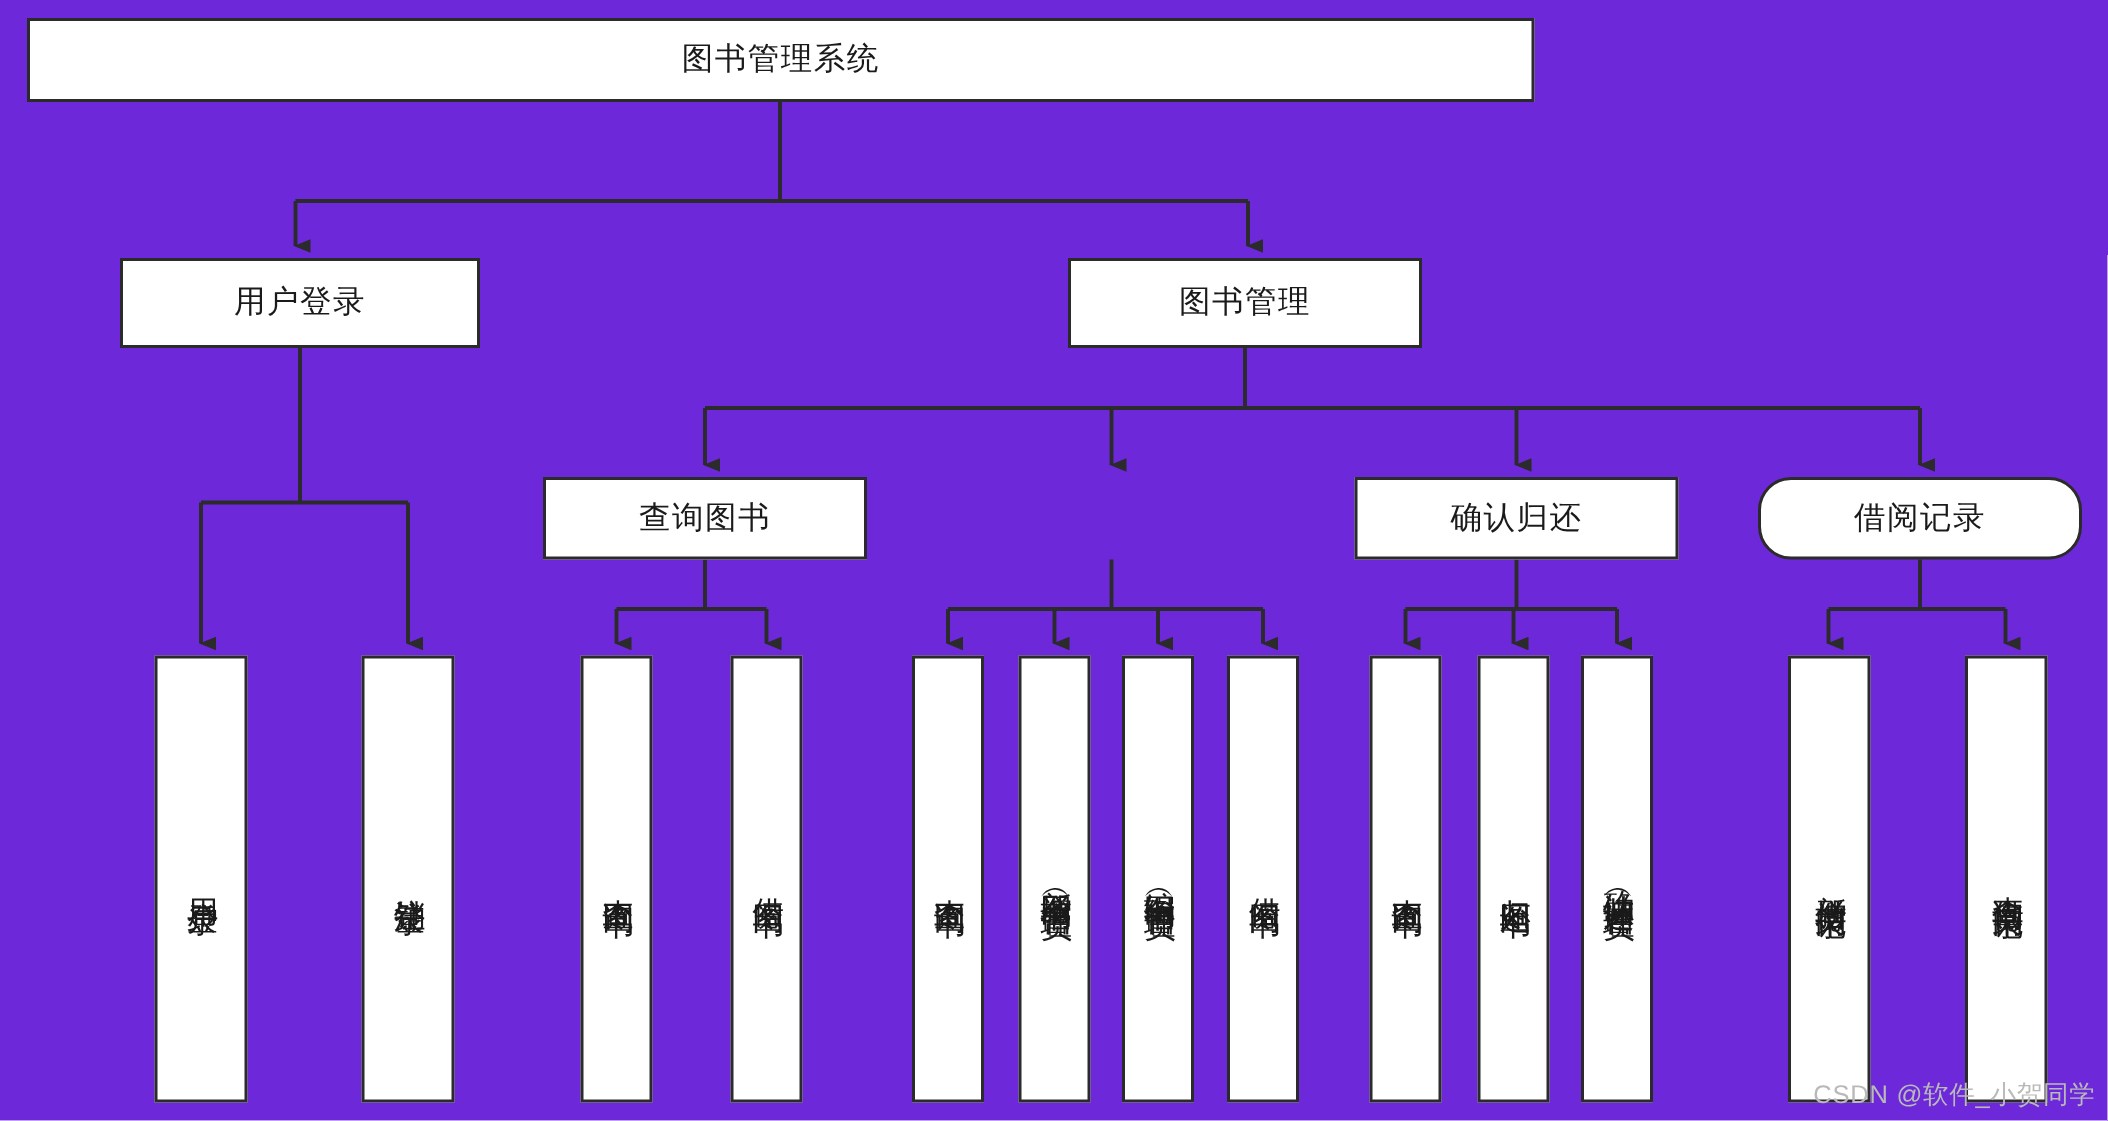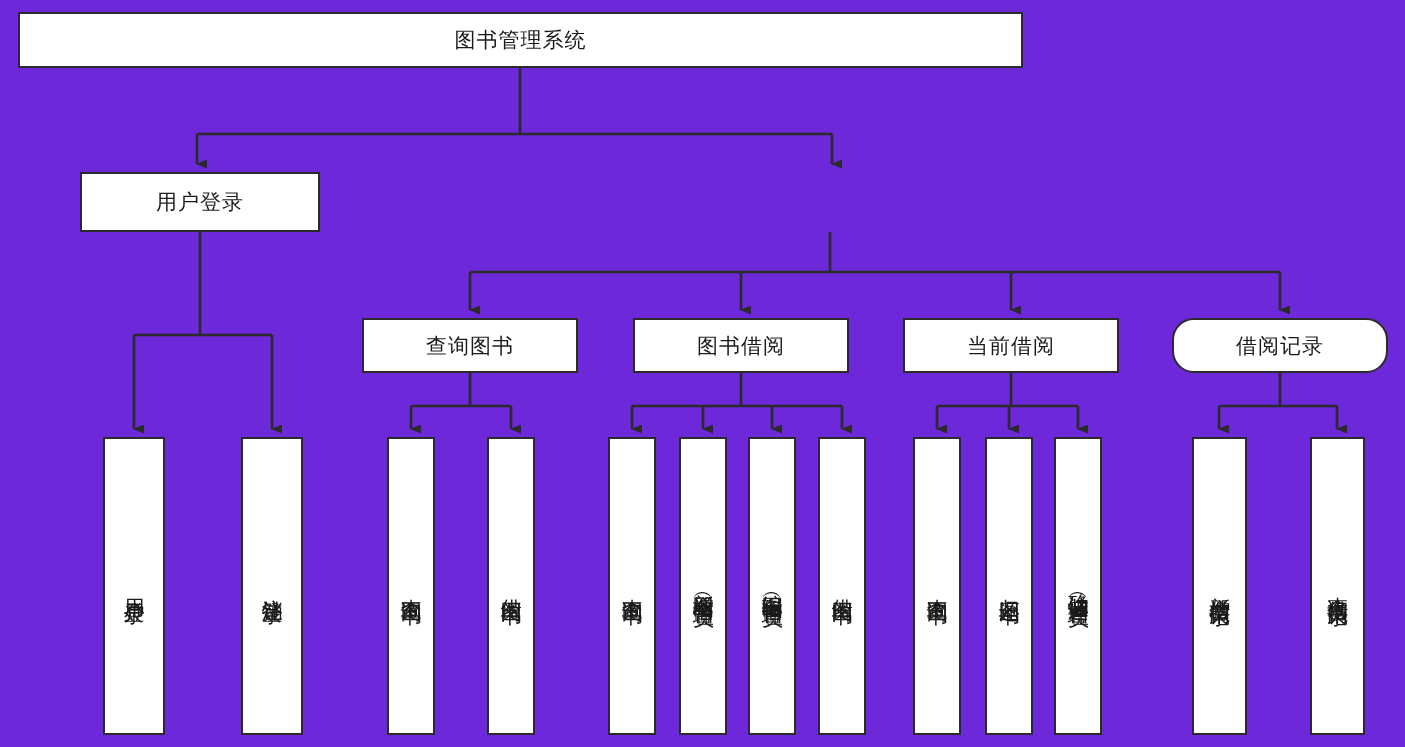--- a/index.html
+++ b/index.html
@@ -122,31 +122,31 @@
   </svg>
 
   <div class="node horiz" style="left:18px; top:12px; width:1005px; height:56px;">
     <span>图书管理系统</span>
   </div>
 
   <div class="node horiz" style="left:80px; top:172px; width:240px; height:60px;">
     <span>用户登录</span>
   </div>
 
+  <div class="node horiz" style="left:712px; top:172px; width:236px; height:60px;">
+    <span>图书管理</span>
+  </div>
 
   <div class="node horiz" style="left:362px; top:318px; width:216px; height:55px;">
     <span>查询图书</span>
   </div>
 
-  <div class="node horiz" style="left:633px; top:318px; width:216px; height:55px;">
-    <span>图书借阅</span>
-  </div>
 
   <div class="node horiz" style="left:903px; top:318px; width:216px; height:55px;">
-    <span>当前借阅</span>
+    <span>确认归还</span>
   </div>
 
   <div class="node horiz" style="left:1172px; top:318px; width:216px; height:55px;border-radius:22px;">
     <span>借阅记录</span>
   </div>
 
   <div class="node vert" style="left:103px; top:437px; width:62px; height:298px;">
     <span>用户登录</span>
   </div>
   <div class="node vert" style="left:241px; top:437px; width:62px; height:298px;">
@@ -183,14 +183,15 @@
     <span>确认归还（管理员）</span>
   </div>
 
   <div class="node vert" style="left:1192px; top:437px; width:55px; height:298px;">
     <span>新增借阅记录</span>
   </div>
   <div class="node vert" style="left:1310px; top:437px; width:55px; height:298px;">
     <span>查询借阅记录</span>
   </div>
 
+  <div id="watermark">CSDN @软件_小贺同学</div>
 
 </div>
 
 </body></html>

